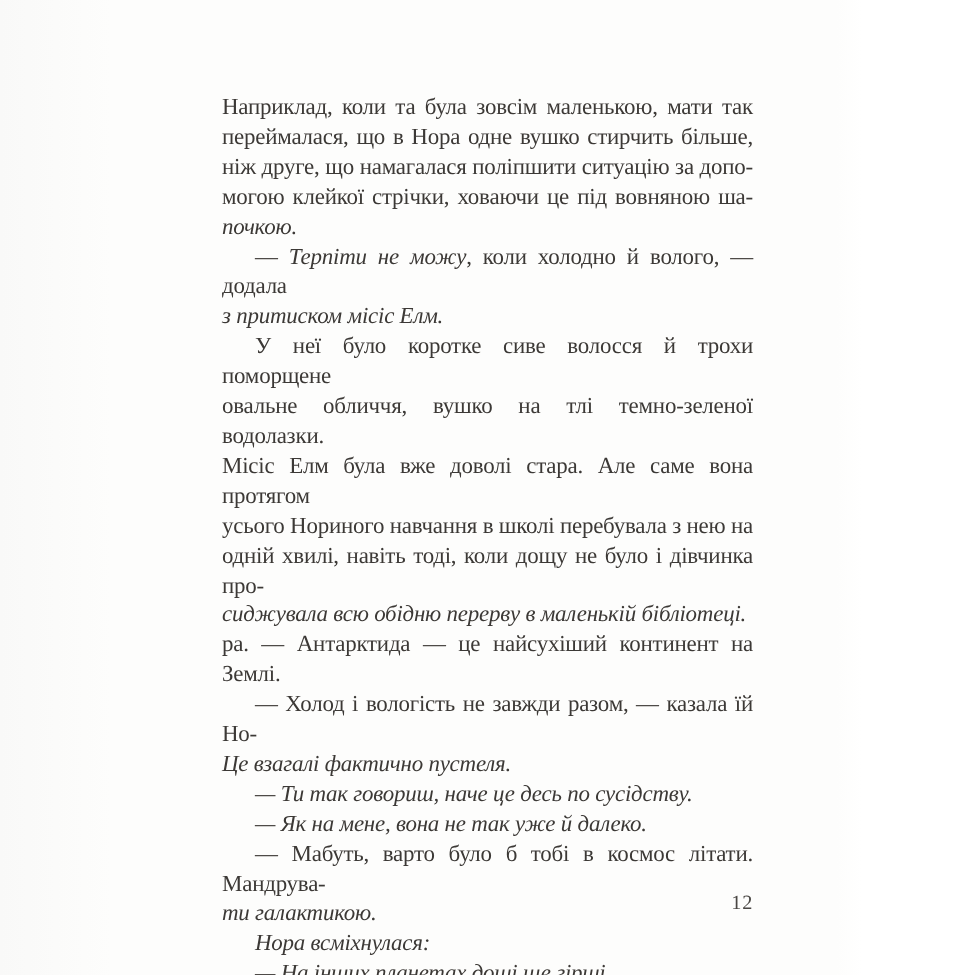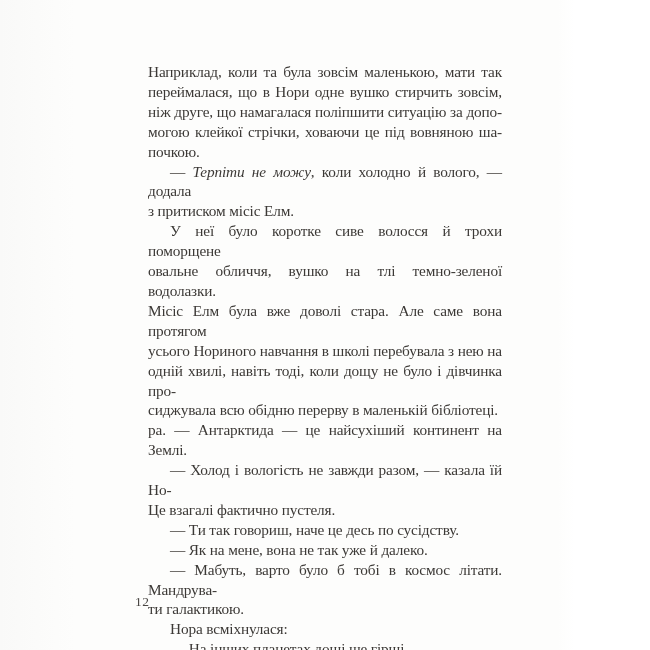--- a/index.html
+++ b/index.html
@@ -30,44 +30,45 @@
   .line {
     font-size: 15.3px;
     line-height: 19.9px;
     letter-spacing: -0.15px;
     text-align: justify;
     text-align-last: justify;
     white-space: normal;
   }
   .line.para-end {
     text-align-last: left;
+    font-style: italic;
   }
   .line.indented {
     text-indent: 22px;
   }
   .italic { font-style: italic; }
   .page-number {
     position: absolute;
     top: 592px;
-    left: 135px;
+    left: 148px;
     width: 354px;
-    text-align: left;
+    text-align: right;
     font-size: 13.5px;
     line-height: 20px;
     letter-spacing: 0.5px;
   }
 </style>
 </head>
 <body>
 
 <div class="book-page" style="background-color: rgb(253, 253, 252);">
   <div class="text-block" style="color: rgb(60, 57, 54);">
       <div class="paragraph">
         <div class="line"><span>Наприклад, коли та була зовсім маленькою, мати так</span></div>
-        <div class="line"><span>переймалася, що в Нори одне вушко стирчить зовсім,</span></div>
+        <div class="line"><span>переймалася, що в Нора одне вушко стирчить більше,</span></div>
         <div class="line"><span>ніж друге, що намагалася поліпшити ситуацію за допо-</span></div>
         <div class="line"><span>могою клейкої стрічки, ховаючи це під вовняною ша-</span></div>
         <div class="line para-end"><span>почкою.</span></div>
       </div>
       <div class="paragraph">
         <div class="line indented"><span>— </span><span class="italic">Терпіти не можу</span><span>, коли холодно й волого, — додала</span></div>
         <div class="line para-end"><span>з притиском місіс Елм.</span></div>
       </div>
       <div class="paragraph">
         <div class="line indented"><span>У неї було коротке сиве волосся й трохи поморщене</span></div>

